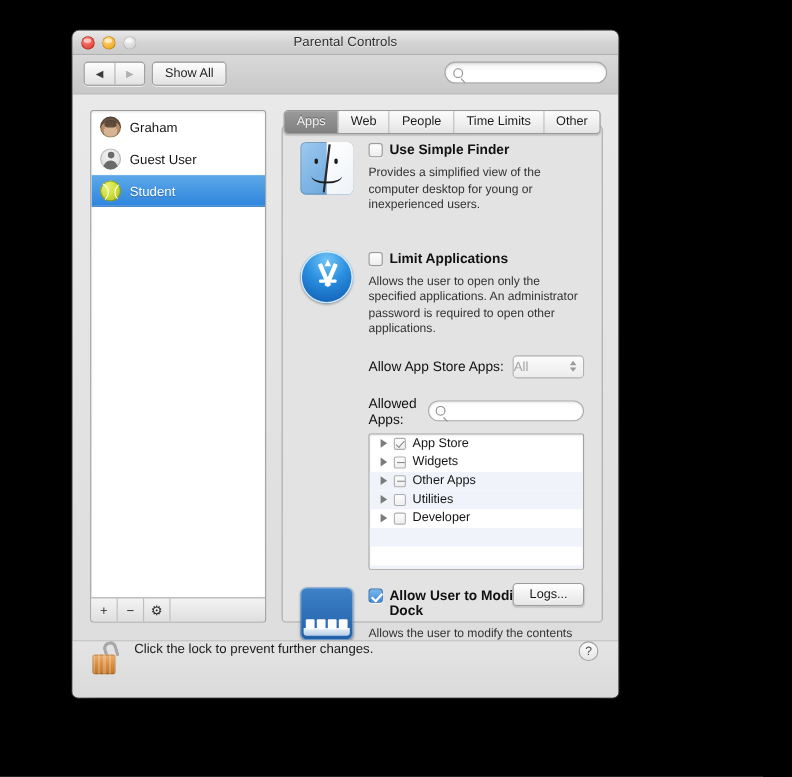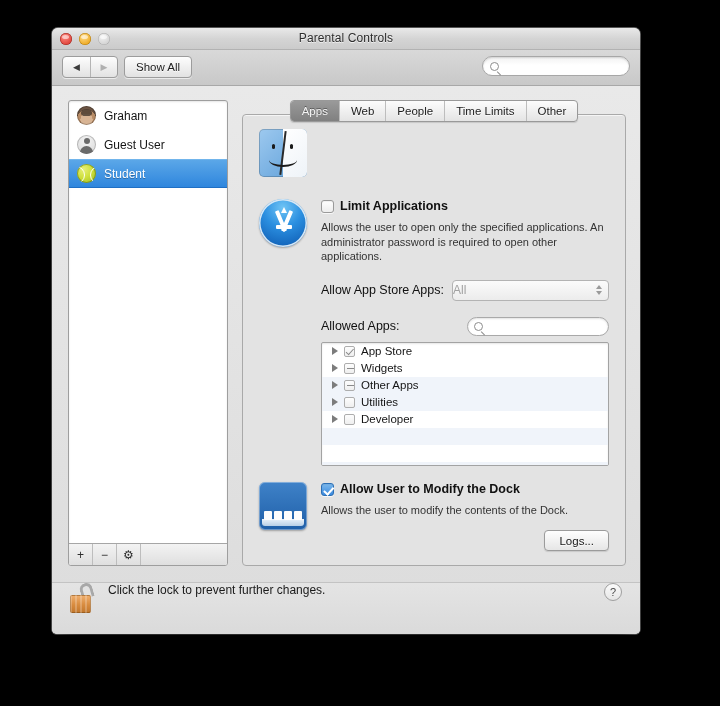--- a/index.html
+++ b/index.html
@@ -6,22 +6,22 @@
   html, body {
     width: 720px; height: 706px;
     background: #000;
     font-family: "Liberation Sans", sans-serif;
     overflow: hidden;
   }
 
   
   .window {
     position: absolute;
-    left: 52px; top: 28px;
-    width: 588px; height: 606px;
+    left: 66px; top: 28px;
+    width: 496px; height: 606px;
     border-radius: 6px 6px 5px 5px;
     background: #ececec;
     box-shadow: 0 10px 34px rgba(0,0,0,0.85), 0 0 0 1px #6d6d6d;
     overflow: hidden;
   }
 
   
   .titlebar {
     position: relative;
     height: 22px;
@@ -473,23 +473,30 @@
         <div class="frow">
           <div class="icon48">
             <div class="finder-icon">
               <div class="wside"></div>
               <div class="nose"></div>
               <div class="eye l"></div>
               <div class="eye r"></div>
               <div class="smile"></div>
             </div>
           </div>
-        </div>
-
-        <div class="frow" style="margin-top:22px">
+          <div style="flex:1">
+            <div class="cbrow">
+              <div class="cb"></div>
+              <div class="lbl-bold">Use Simple Finder</div>
+            </div>
+            <div class="desc">Provides a simplified view of the computer desktop for young or inexperienced users.</div>
+          </div>
+        </div>
+
+        <div class="frow" style="margin-top:34px">
           <div class="icon48">
             <div class="appstore-icon">
               <div class="pen"></div>
               <div class="a1"></div>
               <div class="a2"></div>
               <div class="abar"></div>
             </div>
           </div>
           <div style="flex:1">
             <div class="cbrow">

